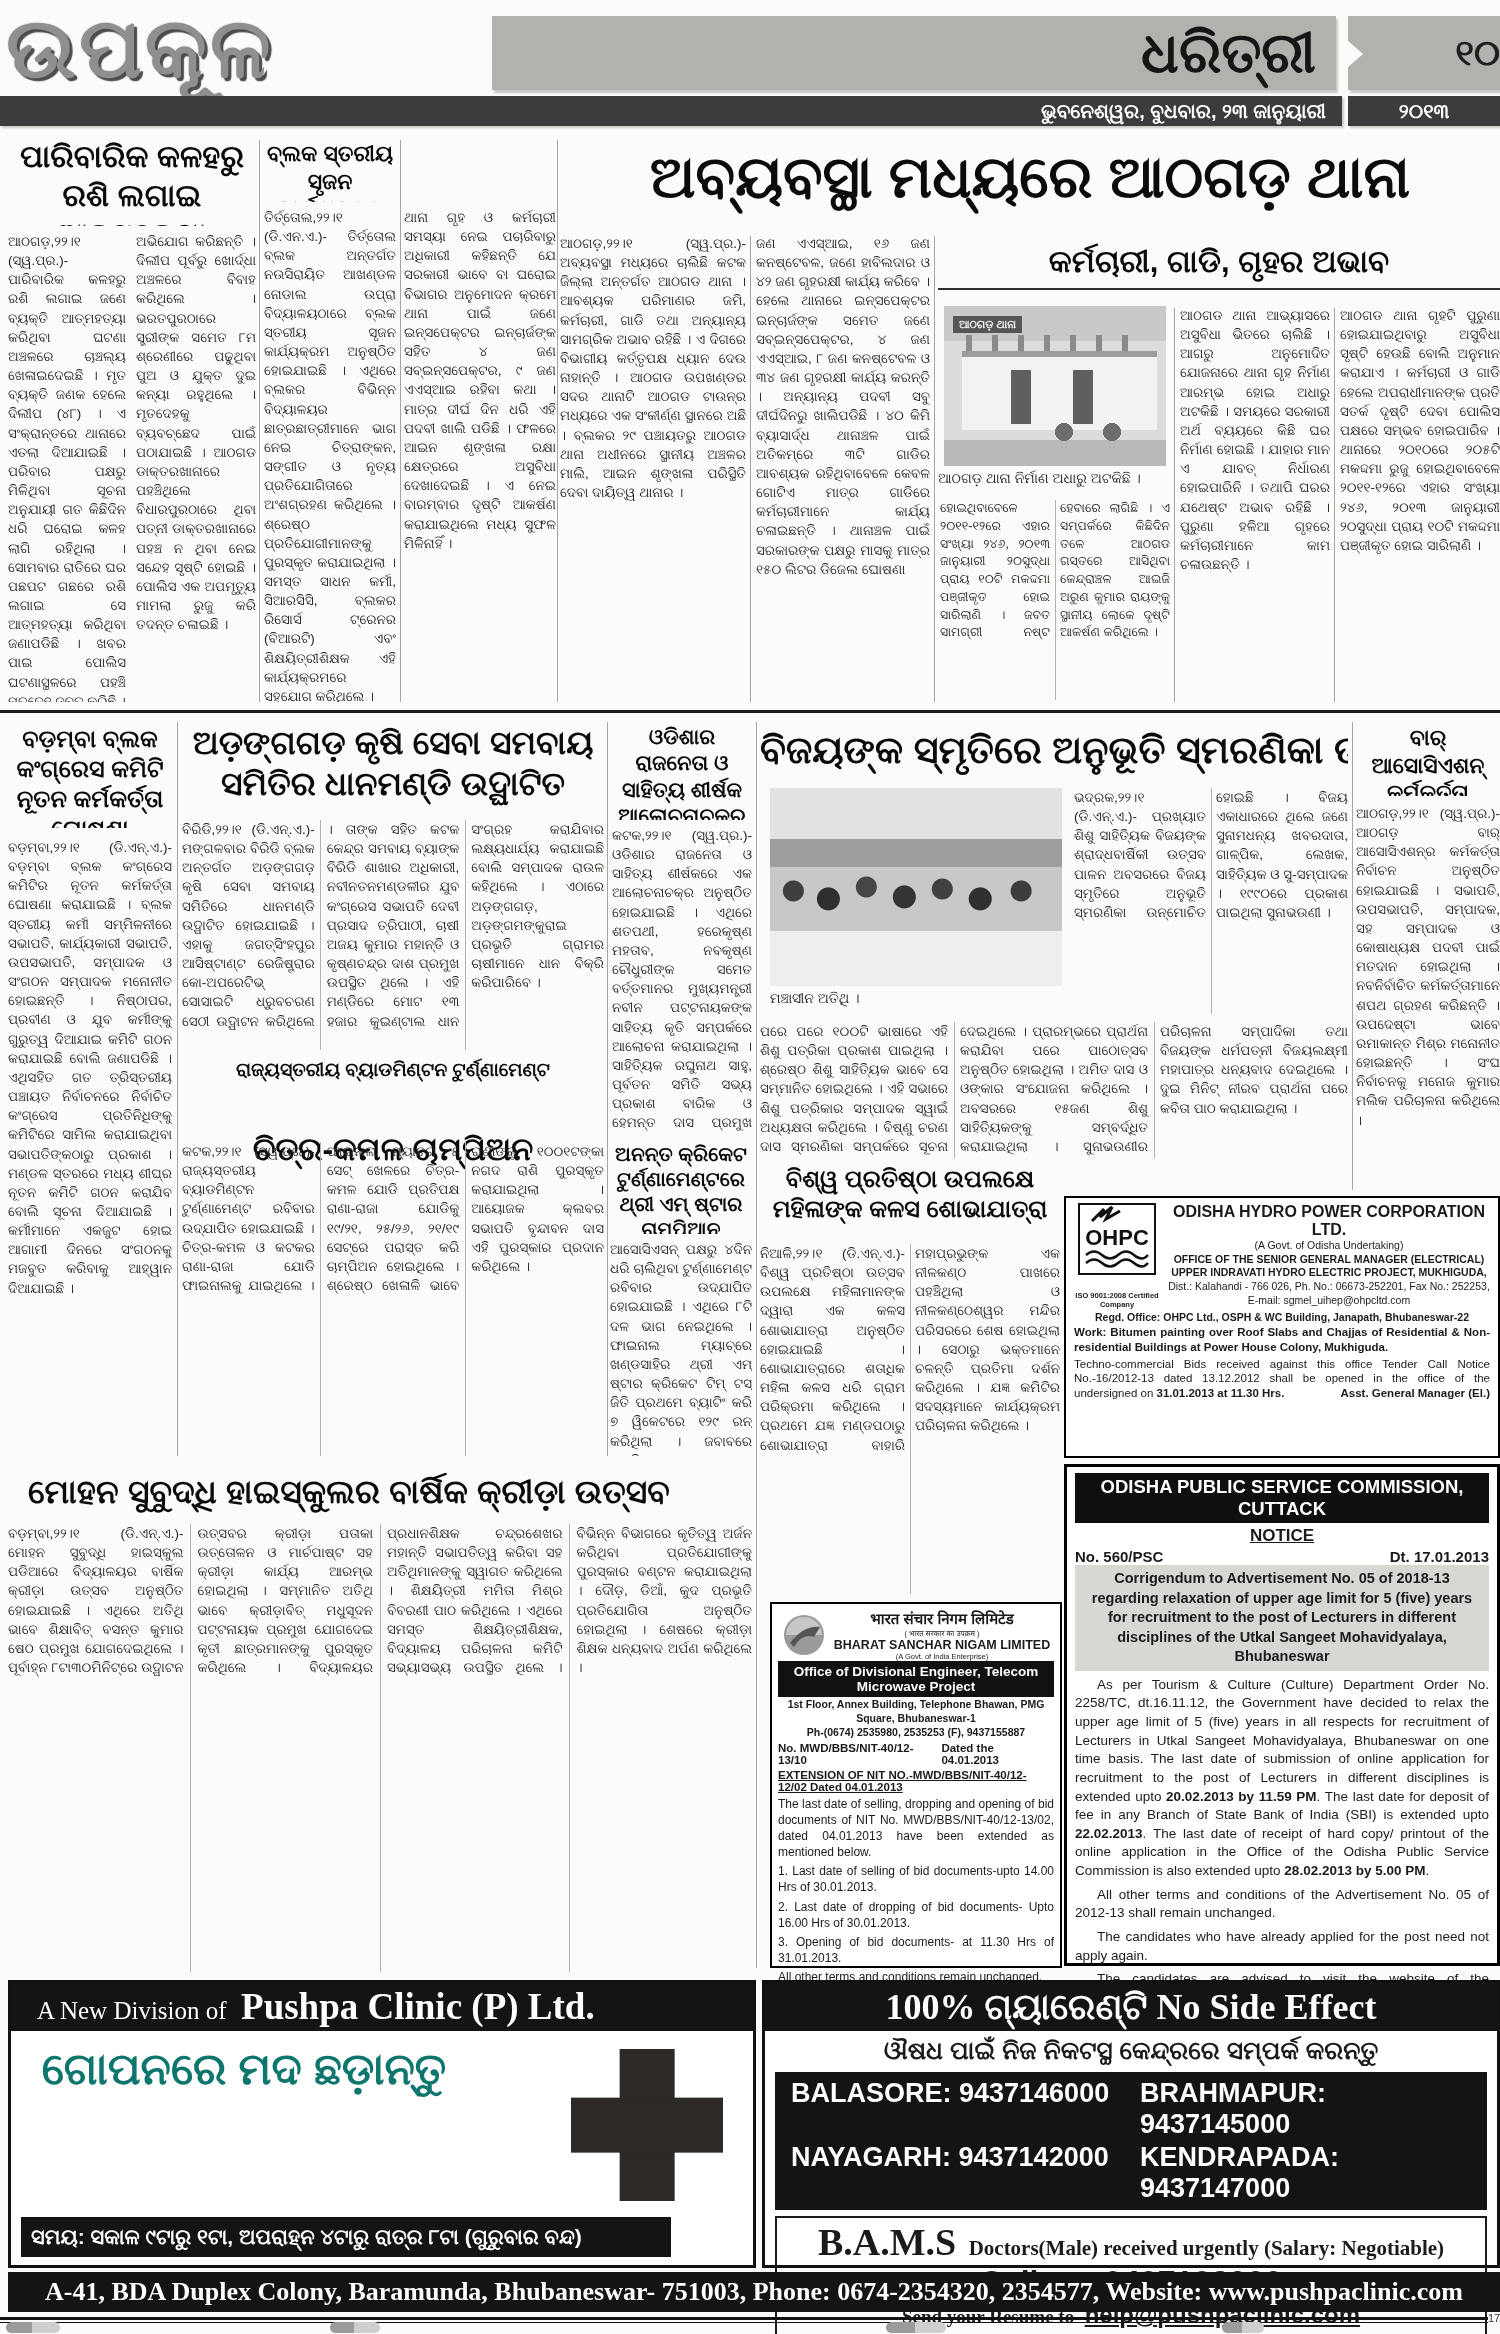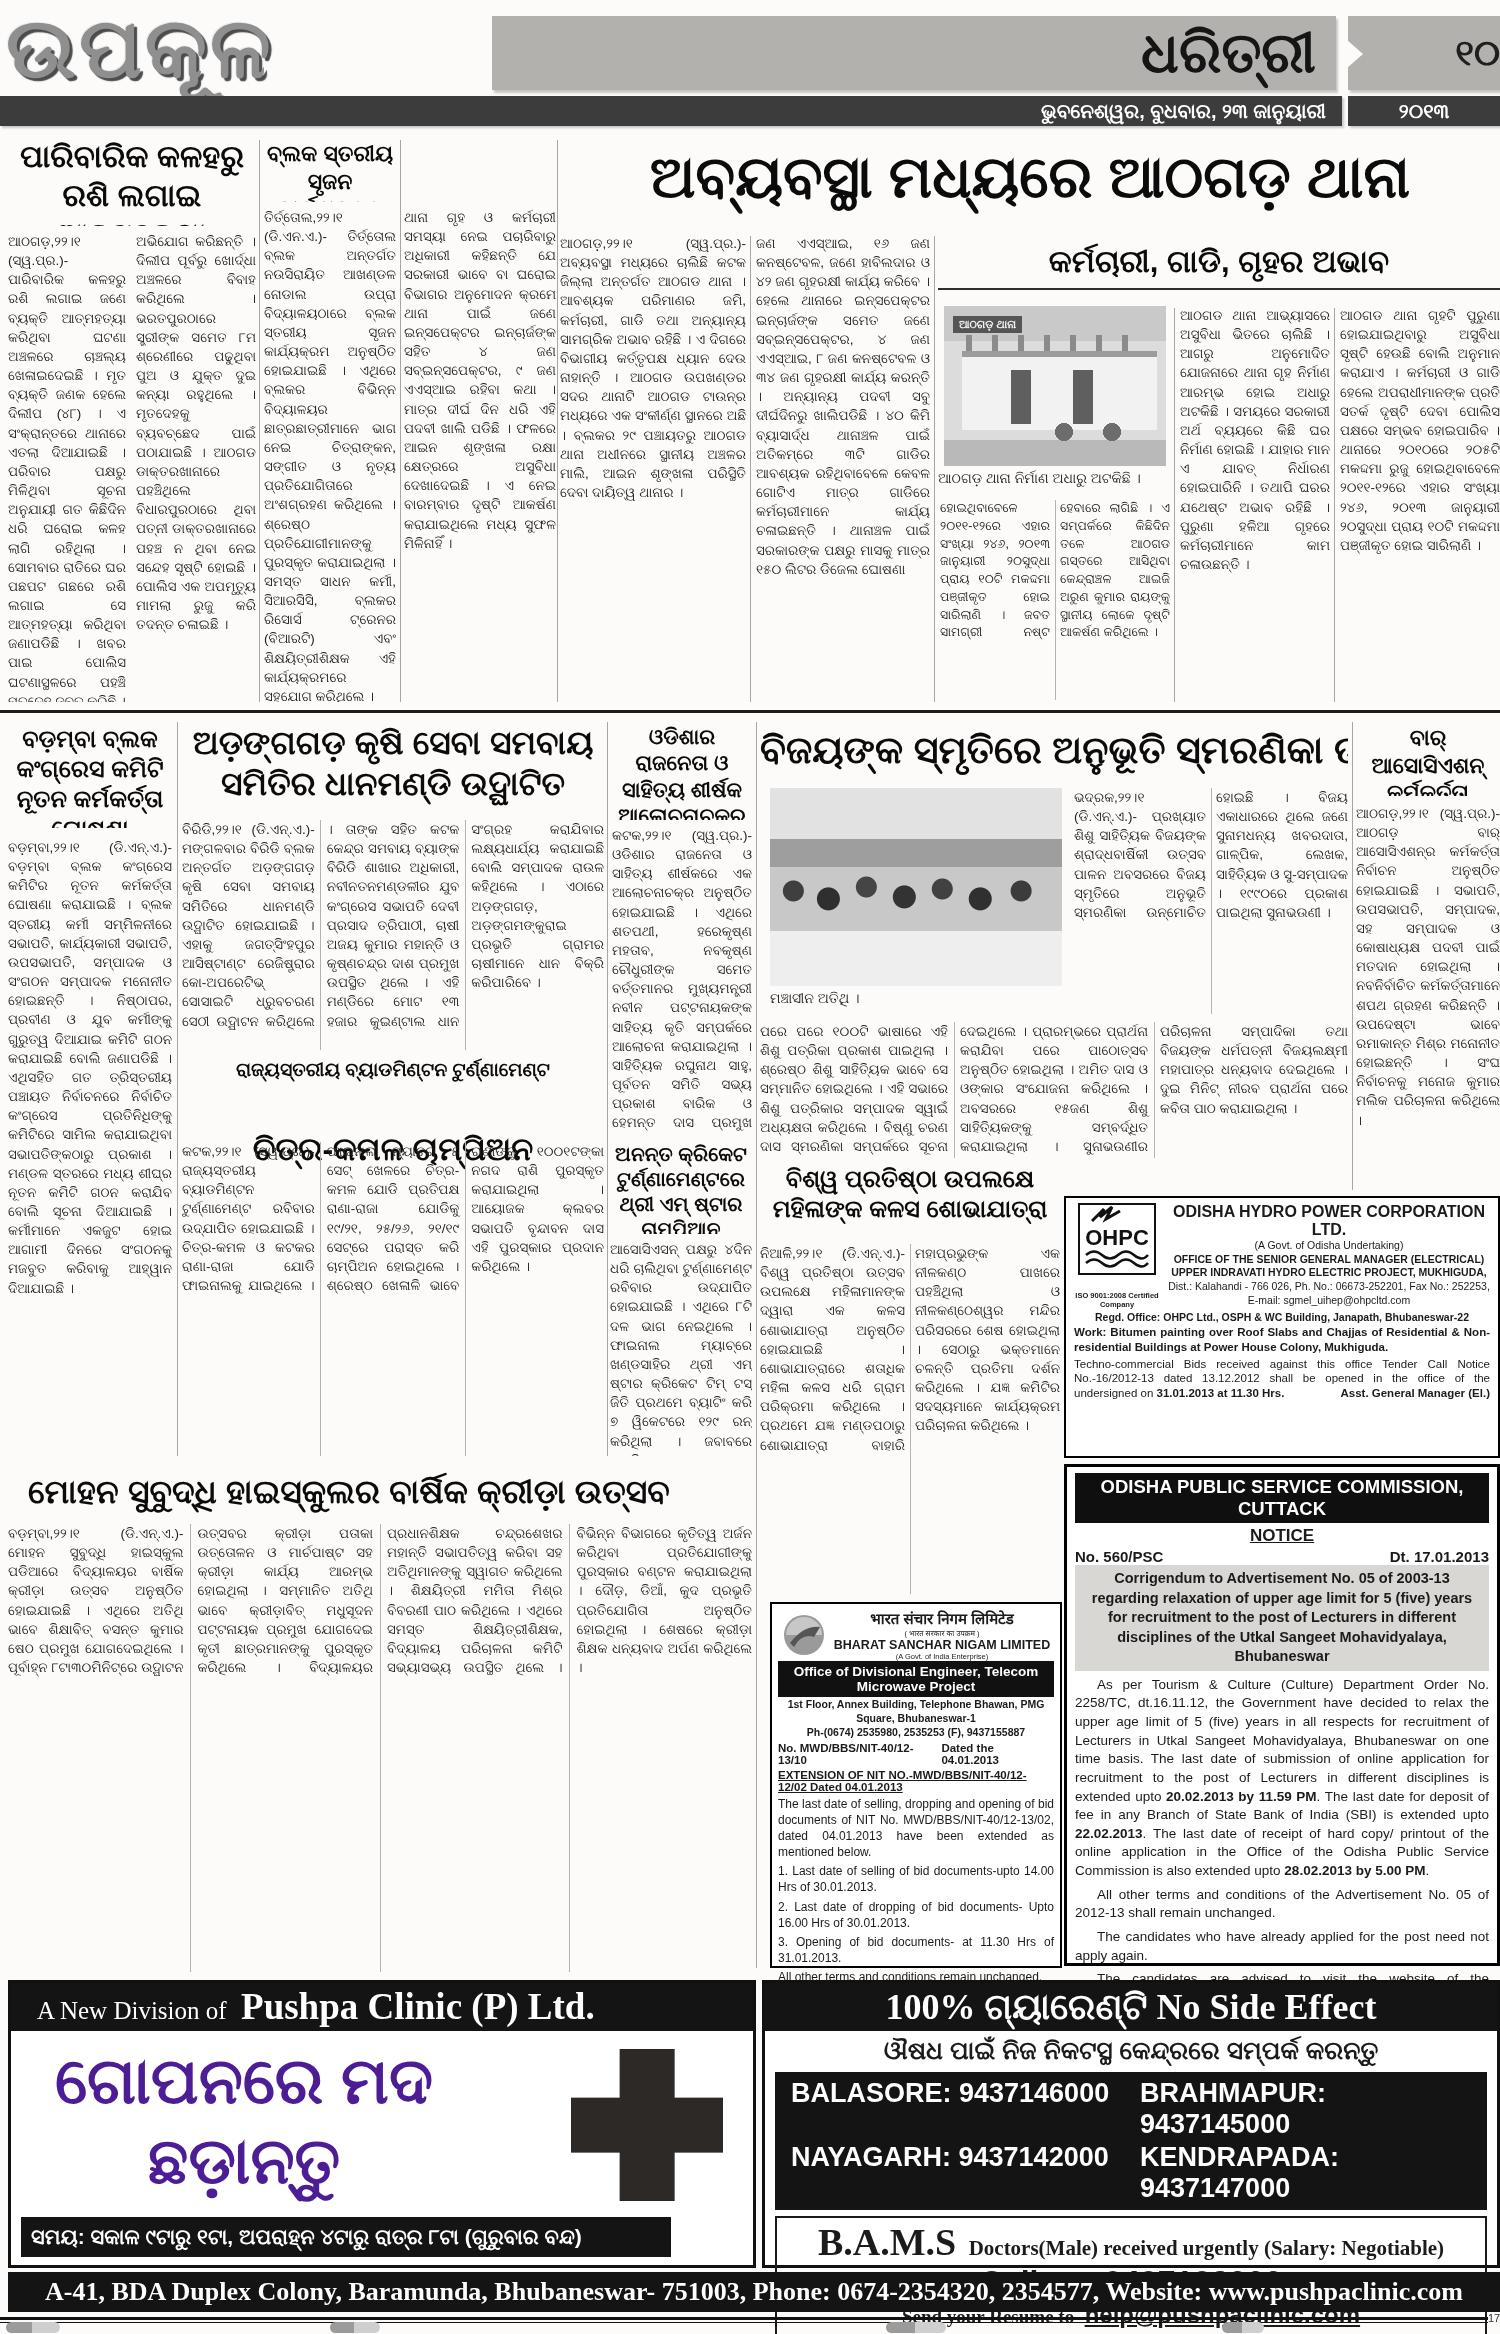--- a/index.html
+++ b/index.html
@@ -191,21 +191,21 @@
     </div>
   </div>
 
   <div class="b" style="left:1064px;top:1464px;width:436px;height:502px;background:#fff;border:3px solid #000;padding:6px 8px;">
     <div class="opsc-title">ODISHA PUBLIC SERVICE COMMISSION, CUTTACK</div>
     <div class="opsc-notice">NOTICE</div>
     <div style="display:flex;justify-content:space-between;font-weight:700;font-size:15px;">
       <span>No. 560/PSC</span>
       <span>Dt. 17.01.2013</span>
     </div>
-    <div class="opsc-corr">Corrigendum to Advertisement No. 05 of 2003-13 regarding relaxation of upper age limit for 5 (five) years for recruitment to the post of Lecturers in different disciplines of the Utkal Sangeet Mohavidyalaya, Bhubaneswar</div>
+    <div class="opsc-corr">Corrigendum to Advertisement No. 05 of 2018-13 regarding relaxation of upper age limit for 5 (five) years for recruitment to the post of Lecturers in different disciplines of the Utkal Sangeet Mohavidyalaya, Bhubaneswar</div>
     <div class="opsc-p">
       <span>As per Tourism &amp; Culture (Culture) Department Order No. 2258/TC, dt.16.11.12, the Government have decided to relax the upper age limit of 5 (five) years in all respects for recruitment of Lecturers in Utkal Sangeet Mohavidyalaya, Bhubaneswar on one time basis. The last date of submission of online application for recruitment to the post of Lecturers in different disciplines is extended upto </span><b>20.02.2013 by 11.59 PM</b><span>. The last date for deposit of fee in any Branch of State Bank of India (SBI) is extended upto </span><b>22.02.2013</b><span>. The last date of receipt of hard copy/ printout of the online application in the Office of the Odisha Public Service Commission is also extended upto </span><b>28.02.2013 by 5.00 PM</b><span>.</span>
     </div>
     <div class="opsc-p">All other terms and conditions of the Advertisement No. 05 of 2012-13 shall remain unchanged.</div>
     <div class="opsc-p">The candidates who have already applied for the post need not apply again.</div>
     <div class="opsc-p">
       <span>The candidates are advised to visit the website of the Commission at </span><b>http://opsc.gov.in</b><span>.</span>
     </div>
     <div style="display:flex;justify-content:space-between;font-size:13.5px;margin-top:8px;">
       <span>12002/11/0051/1213</span>
@@ -244,21 +244,21 @@
   </div>
 
   <div class="b hl nowrap" style="left:8px;top:1466px;width:744px;height:52px;font-size:33px;line-height:52px;text-align:left;padding-left:20px;">ମୋହନ ସୁବୁଦ୍ଧି ହାଇସ୍କୁଲର ବାର୍ଷିକ କ୍ରୀଡ଼ା ଉତ୍ସବ</div>
   <div class="b col mc4" style="left:8px;top:1524px;width:744px;height:448px;">ବଡ଼ମ୍ବା,୨୨।୧ (ଡି.ଏନ୍.ଏ.)- ମୋହନ ସୁବୁଦ୍ଧି ହାଇସ୍କୁଲ ପଡିଆରେ ବିଦ୍ୟାଳୟର ବାର୍ଷିକ କ୍ରୀଡ଼ା ଉତ୍ସବ ଅନୁଷ୍ଠିତ ହୋଇଯାଇଛି । ଏଥିରେ ଅତିଥି ଭାବେ ଶିକ୍ଷାବିତ୍ ବସନ୍ତ କୁମାର ଷେଠ ପ୍ରମୁଖ ଯୋଗଦେଇଥିଲେ । ପୂର୍ବାହ୍ନ ୮ଟା୩୦ମିନିଟ୍ରେ ଉଦ୍ଘାଟନ ଉତ୍ସବର କ୍ରୀଡ଼ା ପତାକା ଉତ୍ତୋଳନ ଓ ମାର୍ଚପାଷ୍ଟ ସହ କ୍ରୀଡ଼ା କାର୍ଯ୍ୟ ଆରମ୍ଭ ହୋଇଥିଲା । ସମ୍ମାନିତ ଅତିଥି ଭାବେ କ୍ରୀଡ଼ାବିତ୍ ମଧୁସୂଦନ ପଟ୍ଟନାୟକ ପ୍ରମୁଖ ଯୋଗଦେଇ କୃତୀ ଛାତ୍ରମାନଙ୍କୁ ପୁରସ୍କୃତ କରିଥିଲେ । ବିଦ୍ୟାଳୟର ପ୍ରଧାନଶିକ୍ଷକ ଚନ୍ଦ୍ରଶେଖର ମହାନ୍ତି ସଭାପତିତ୍ୱ କରିବା ସହ ଅତିଥିମାନଙ୍କୁ ସ୍ୱାଗତ କରିଥିଲେ । ଶିକ୍ଷୟିତ୍ରୀ ମମିତା ମିଶ୍ର ବିବରଣୀ ପାଠ କରିଥିଲେ । ଏଥିରେ ସମସ୍ତ ଶିକ୍ଷୟିତ୍ରୀଶିକ୍ଷକ, ବିଦ୍ୟାଳୟ ପରିଚାଳନା କମିଟି ସଭ୍ୟାସଭ୍ୟ ଉପସ୍ଥିତ ଥିଲେ । ବିଭିନ୍ନ ବିଭାଗରେ କୃତିତ୍ୱ ଅର୍ଜନ କରିଥିବା ପ୍ରତିଯୋଗୀଙ୍କୁ ପୁରସ୍କାର ବଣ୍ଟନ କରାଯାଇଥିଲା । ଦୌଡ଼, ଡିଆଁ, କୁଦ ପ୍ରଭୃତି ପ୍ରତିଯୋଗିତା ଅନୁଷ୍ଠିତ ହୋଇଥିଲା । ଶେଷରେ କ୍ରୀଡ଼ା ଶିକ୍ଷକ ଧନ୍ୟବାଦ ଅର୍ପଣ କରିଥିଲେ ।</div>
 
   <div class="b pushpa-box" style="left:8px;top:1980px;width:748px;height:288px;">
     <div class="banner-black" style="height:48px;line-height:48px;padding-left:26px;white-space:nowrap;overflow:hidden;">
       <span class="serif" style="font-size:25px;">A New Division of</span>
       <span class="serif" style="font-size:37px;font-weight:700;padding-left:10px;">Pushpa Clinic (P) Ltd.</span>
     </div>
-    <div style="position:absolute;left:18px;top:58px;width:430px;height:170px;font-size:64px;font-weight:700;line-height:1.25;text-align:center;color:#4c1d95;overflow:hidden;">ଗୋପନରେ ମଦ ଛଡ଼ାନ୍ତୁ</div>
+    <div style="position:absolute;left:18px;top:58px;width:430px;height:170px;font-size:44px;font-weight:700;line-height:1.25;text-align:center;color:#0f766e;overflow:hidden;">ଗୋପନରେ ମଦ ଛଡ଼ାନ୍ତୁ</div>
     <div class="cross" style="left:560px;top:66px;width:152px;height:152px;"></div>
     <div class="banner-black" style="position:absolute;left:10px;bottom:8px;width:630px;height:40px;line-height:40px;font-size:21px;font-weight:700;padding:0 10px;white-space:nowrap;overflow:hidden;">ସମୟ: ସକାଳ ୯ଟାରୁ ୧ଟା, ଅପରାହ୍ନ ୪ଟାରୁ ରାତ୍ର ୮ଟା (ଗୁରୁବାର ବନ୍ଦ)</div>
   </div>
 
   <div class="b pushpa-box" style="left:762px;top:1980px;width:738px;height:288px;">
     <div class="banner-black serif" style="height:48px;line-height:48px;text-align:center;font-weight:700;font-size:36px;white-space:nowrap;overflow:hidden;">100% ଗ୍ୟାରେଣ୍ଟି No Side Effect</div>
     <div style="text-align:center;font-weight:700;font-size:25px;margin-top:5px;white-space:nowrap;overflow:hidden;">ଔଷଧ ପାଇଁ ନିଜ ନିକଟସ୍ଥ କେନ୍ଦ୍ରରେ ସମ୍ପର୍କ କରନ୍ତୁ</div>
     <div class="phone-grid" style="margin:6px 10px 0;">
       <span>BALASORE: 9437146000</span>
       <span>BRAHMAPUR: 9437145000</span>

